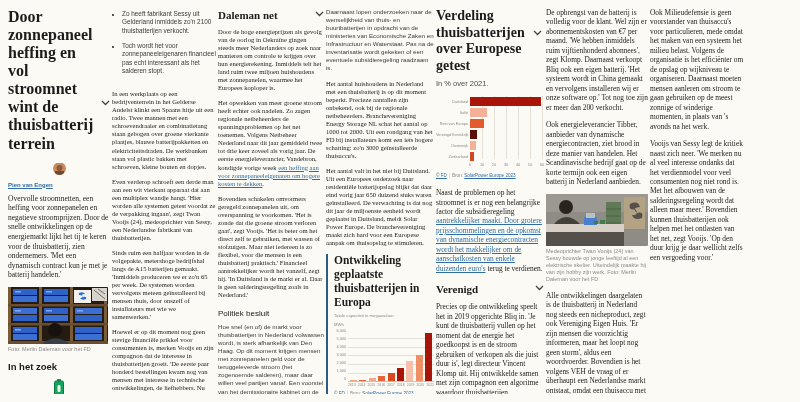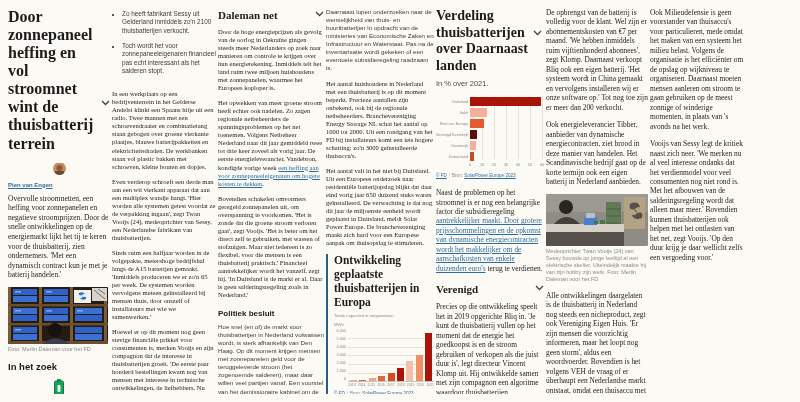--- a/index.html
+++ b/index.html
@@ -20,21 +20,21 @@
   .kort-h{font-size:9.5px;font-weight:bold;margin:4px 0 6px;}
   .kort-icon{text-align:center;margin:2px 0 4px;}
   ul.bullets{margin:0;padding-left:10px;font-size:6.4px;line-height:1.3;color:#3a3a3a;}
   ul.bullets li{margin-bottom:7px;}
   ul.bullets li::marker{font-size:6px;color:#1c1c1c;}
 
   .body-serif{font-family:"Liberation Serif",serif;font-size:6.6px;line-height:1.22;margin:0 0 7px;}
   .body-serif-lg{font-family:"Liberation Serif",serif;font-size:7.4px;line-height:1.28;margin:0 0 8px;}
   .body-sans{font-size:6.2px;line-height:1.3;color:#3a3a3a;margin:0 0 7px;}
   .sec-h{font-family:"Liberation Serif",serif;font-size:11px;font-weight:bold;margin:1px 0 7px;position:relative;}
-  .sub-h{font-size:8px;font-weight:bold;margin:10px 0 5px;}
+  .sub-h{font-size:8px;font-weight:normal;margin:10px 0 5px;}
   a.inline{color:#2e6da4;text-decoration:underline;cursor:pointer;}
   .chev{position:absolute;right:0;top:2px;cursor:pointer;background:none;border:none;padding:0;line-height:0;}
 
   
   .chart-card{border-left:2px solid #2b5d82;padding-left:6px;margin-top:6px;}
   .chart-title{font-family:"Liberation Serif",serif;font-weight:bold;margin:0 0 4px;}
   .t-lg{font-size:14px;line-height:1.18;}
   .t-md{font-size:11.5px;line-height:1.2;}
   .csub{font-size:4.2px;color:#8a8a8a;margin:2px 0 1px;}
   .csub2{font-size:7.5px;color:#4a4a4a;margin:0 0 8px;}
@@ -227,21 +227,21 @@
         </div>
       <div class="csource">
         <a>© FD</a><span class="sep">|</span><span>Bron:</span>
         <a>SolarPower Europe 2023</a>
       </div>
     </div>
   </div>
 
   <div class="col c5">
     <h2 class="chart-title t-lg" style="position:relative;margin:0 8px 5px 0;">
-      <span>Verdeling thuisbatterijen over Daarnaast landen</span>
+      <span>Verdeling thuisbatterijen over Europese getest</span>
       <button class="chev" style="top:22px;right:-6px;">
         <svg width="9" height="6" viewBox="0 0 9 6">
             <polyline points="1,1 4.5,4.5 8,1" fill="none" stroke="#444" stroke-width="1.3"></polyline>
           </svg>
       </button>
     </h2>
     <div class="csub2">In % over 2021.</div>
     <div class="hchart">
         <div class="hgrid">
           <div class="hgridline" style="left: 16.6667%;"></div>

